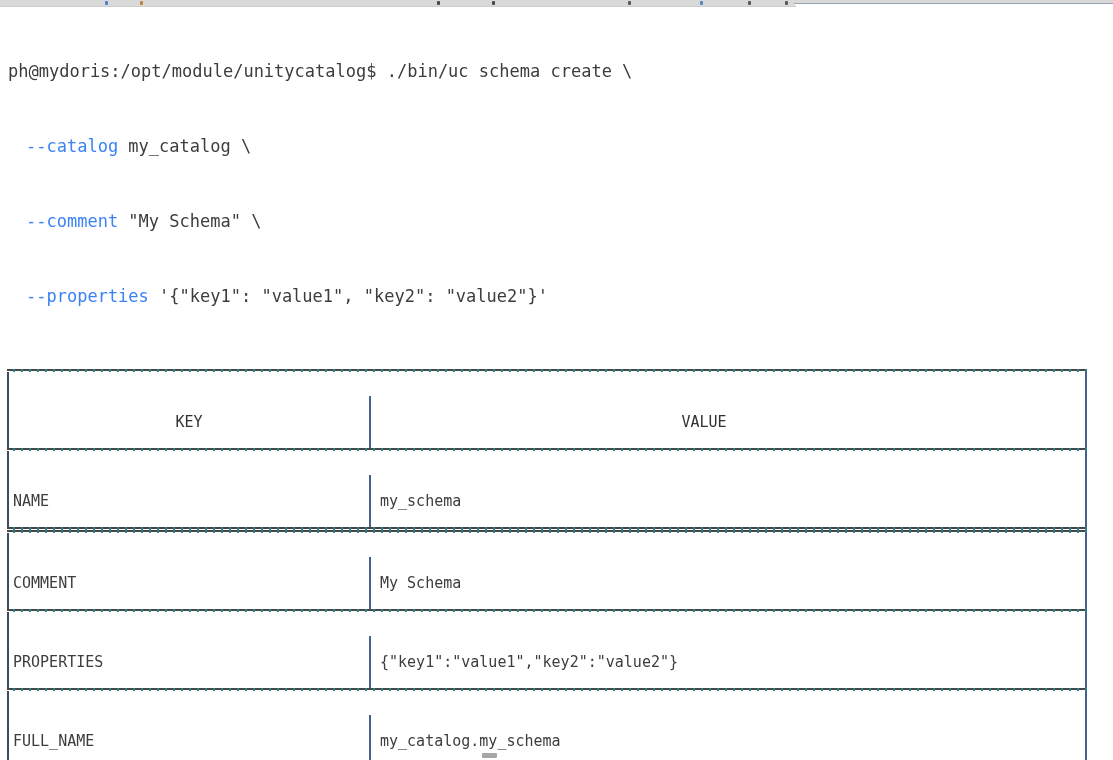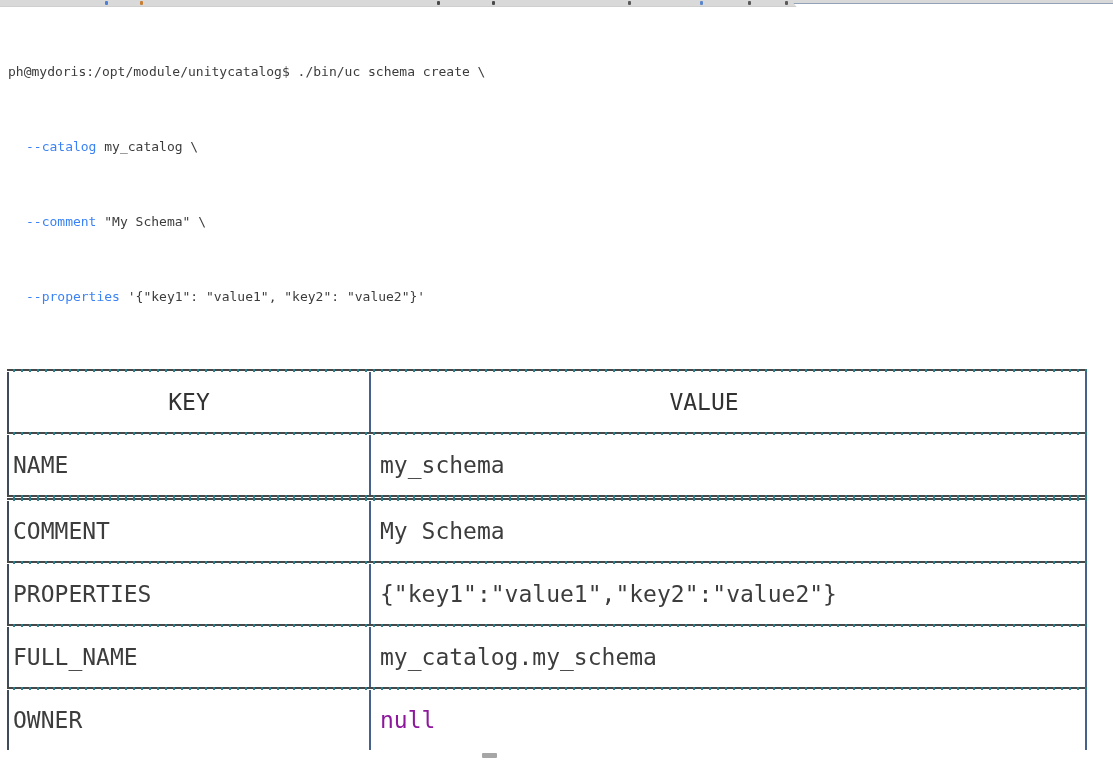--- a/index.html
+++ b/index.html
@@ -31,21 +31,21 @@
   .d3{left:437px;background:#4a4a4a;}
   .d4{left:492px;background:#4a4a4a;}
   .d5{left:628px;background:#5a5a5a;}
   .d6{left:700px;background:#5b86c9;}
   .d7{left:748px;background:#5a5a5a;}
   .d8{left:785px;background:#5a5a5a;}
 
   
   .terminal{
     padding:9px 0 0 8px;
-    font-size:13px;line-height:25px;
+    font-size:17px;line-height:25px;
     color:#3c3c3c;
     white-space:pre;
   }
   .tline{height:25px;}
   .tline.arg{padding-left:18px;}
   .flag{color:#3b82f6;}
   .prompt{color:#3c3c3c;}
 
   
   .uc-table{
@@ -62,26 +62,27 @@
     background-repeat:repeat-x,no-repeat;
   }
   .row{
     display:flex;
     border-left:2px solid #3f4a5a;
     border-right:2px solid #46618c;
     box-sizing:border-box;
   }
   .cell{
     display:flex;align-items:center;
-    height:60px;
-    font-size:23px;
+    height:52px;
+    font-size:15px;
     color:#3d3d3d;
     box-sizing:border-box;
     white-space:pre;
     overflow:hidden;
+    margin-top:24px;
   }
   .cell-key{
     width:362px;
     border-right:2px solid #46618c;
     padding-left:4px;
   }
   .cell-val{
     flex:1;
     padding-left:9px;
   }

